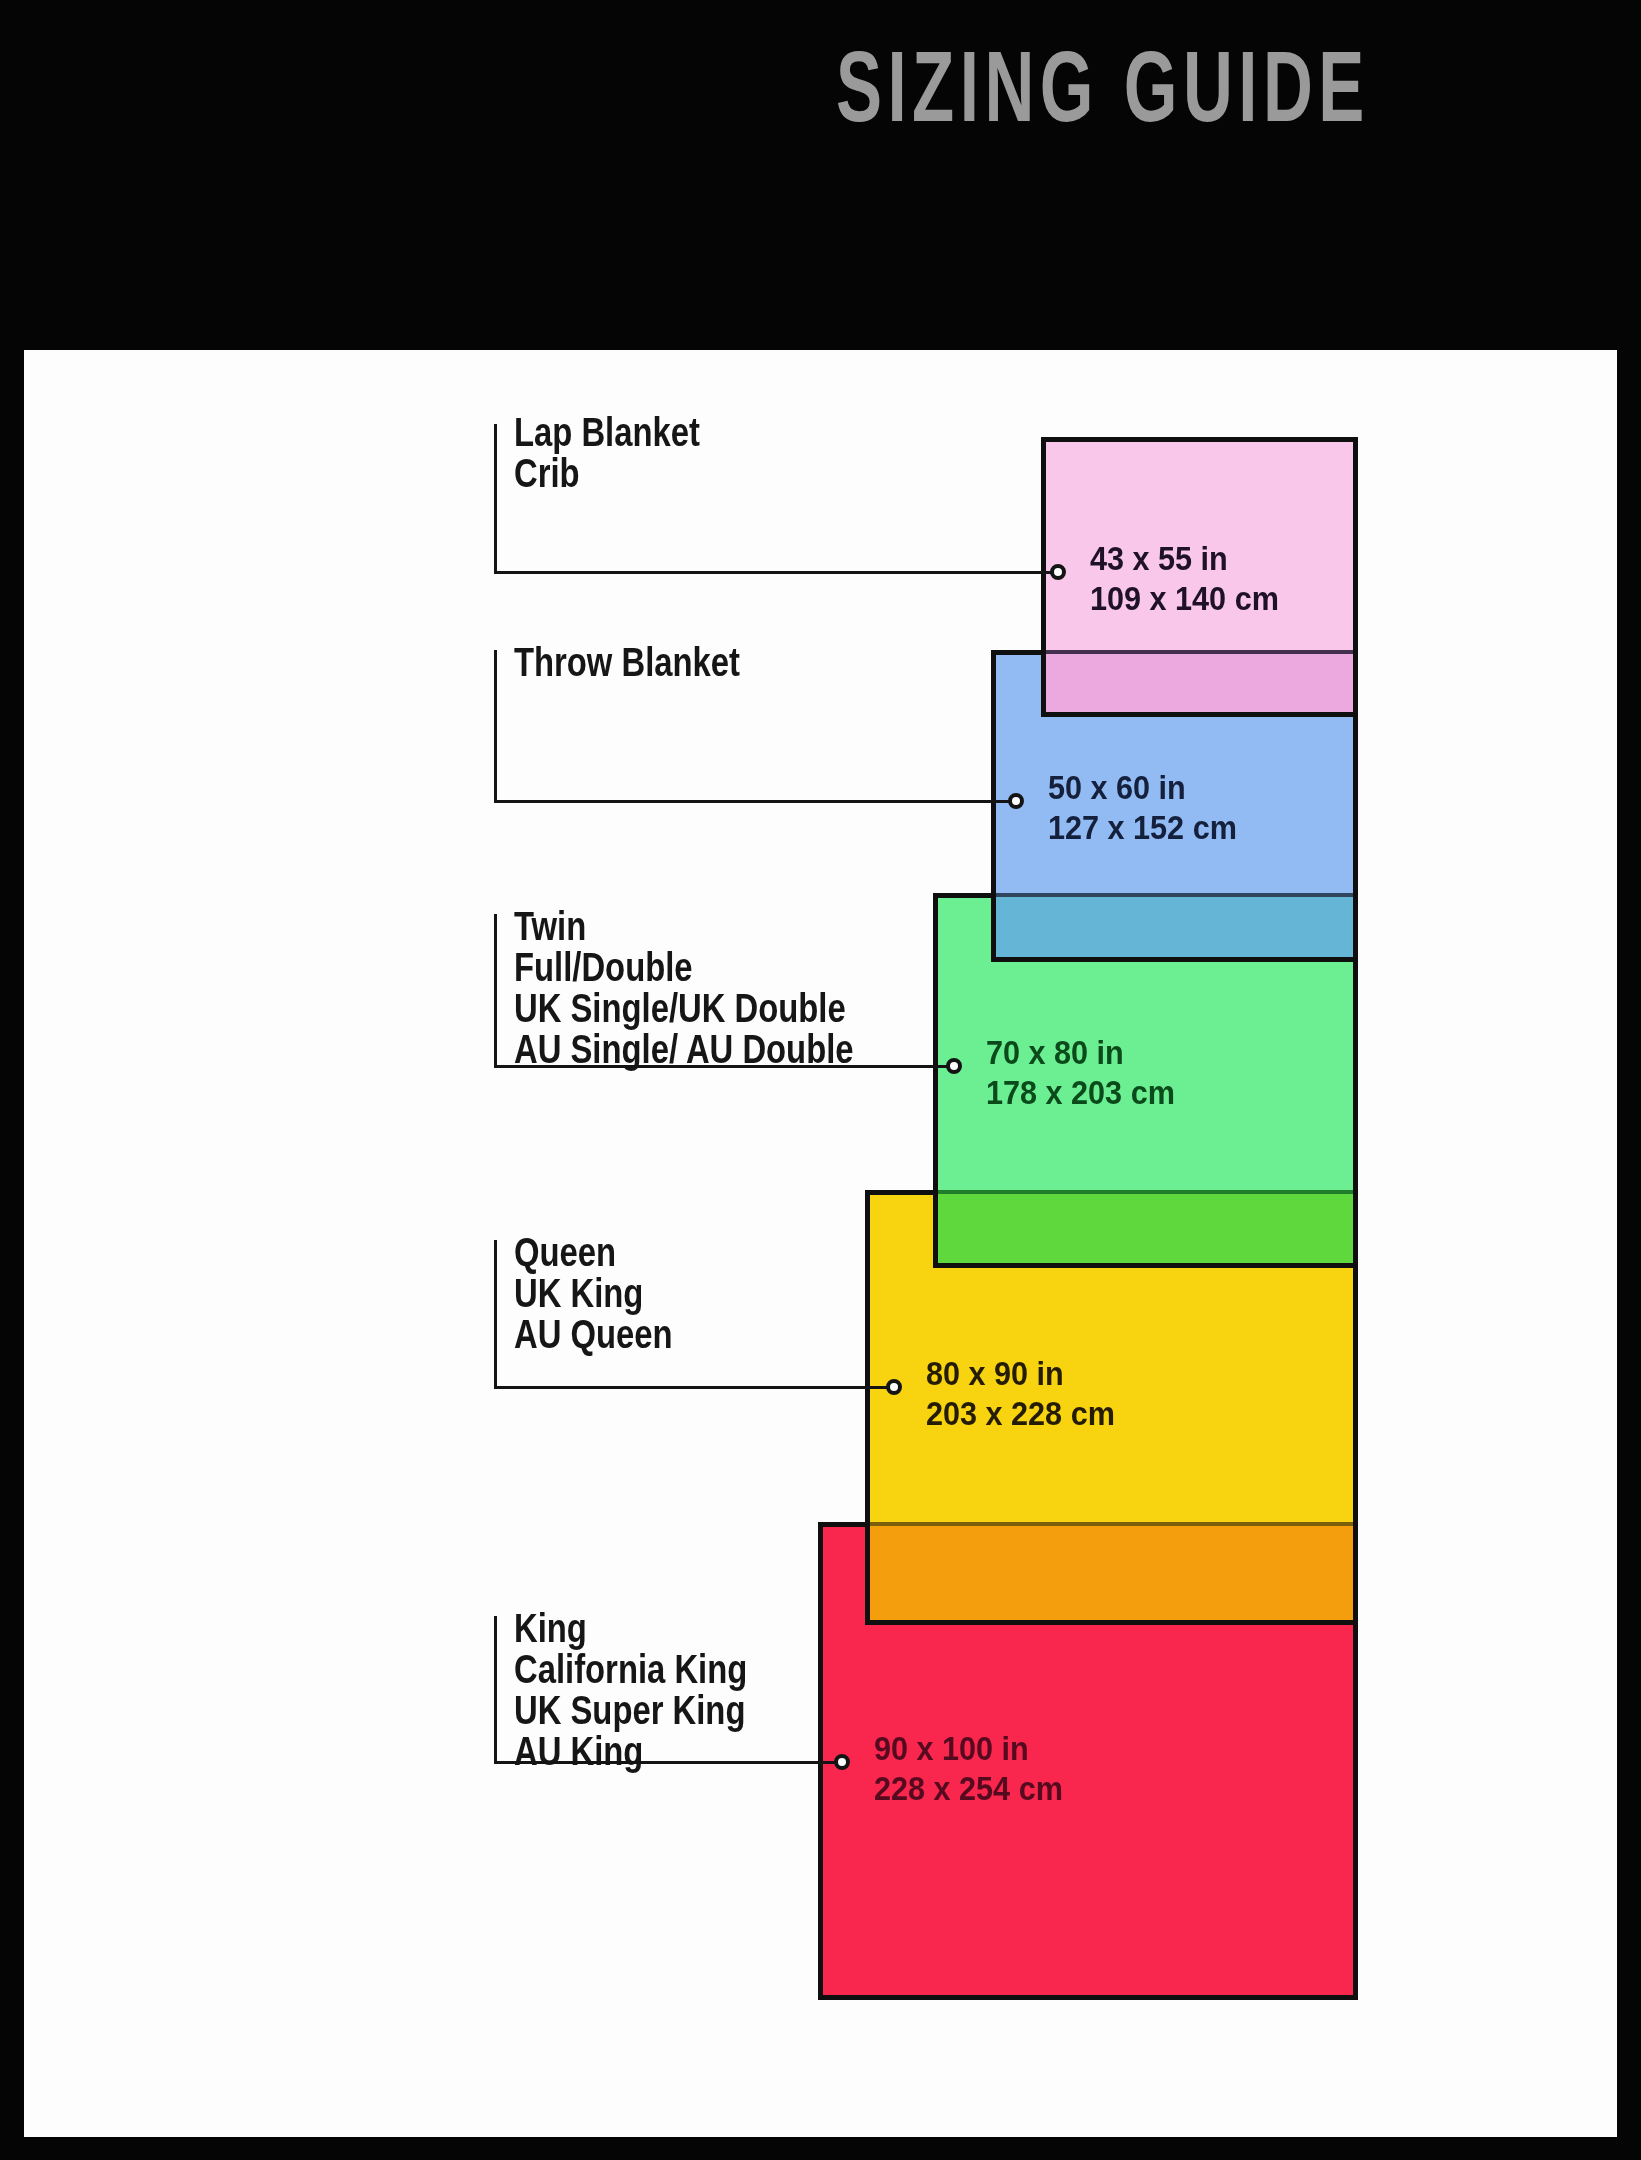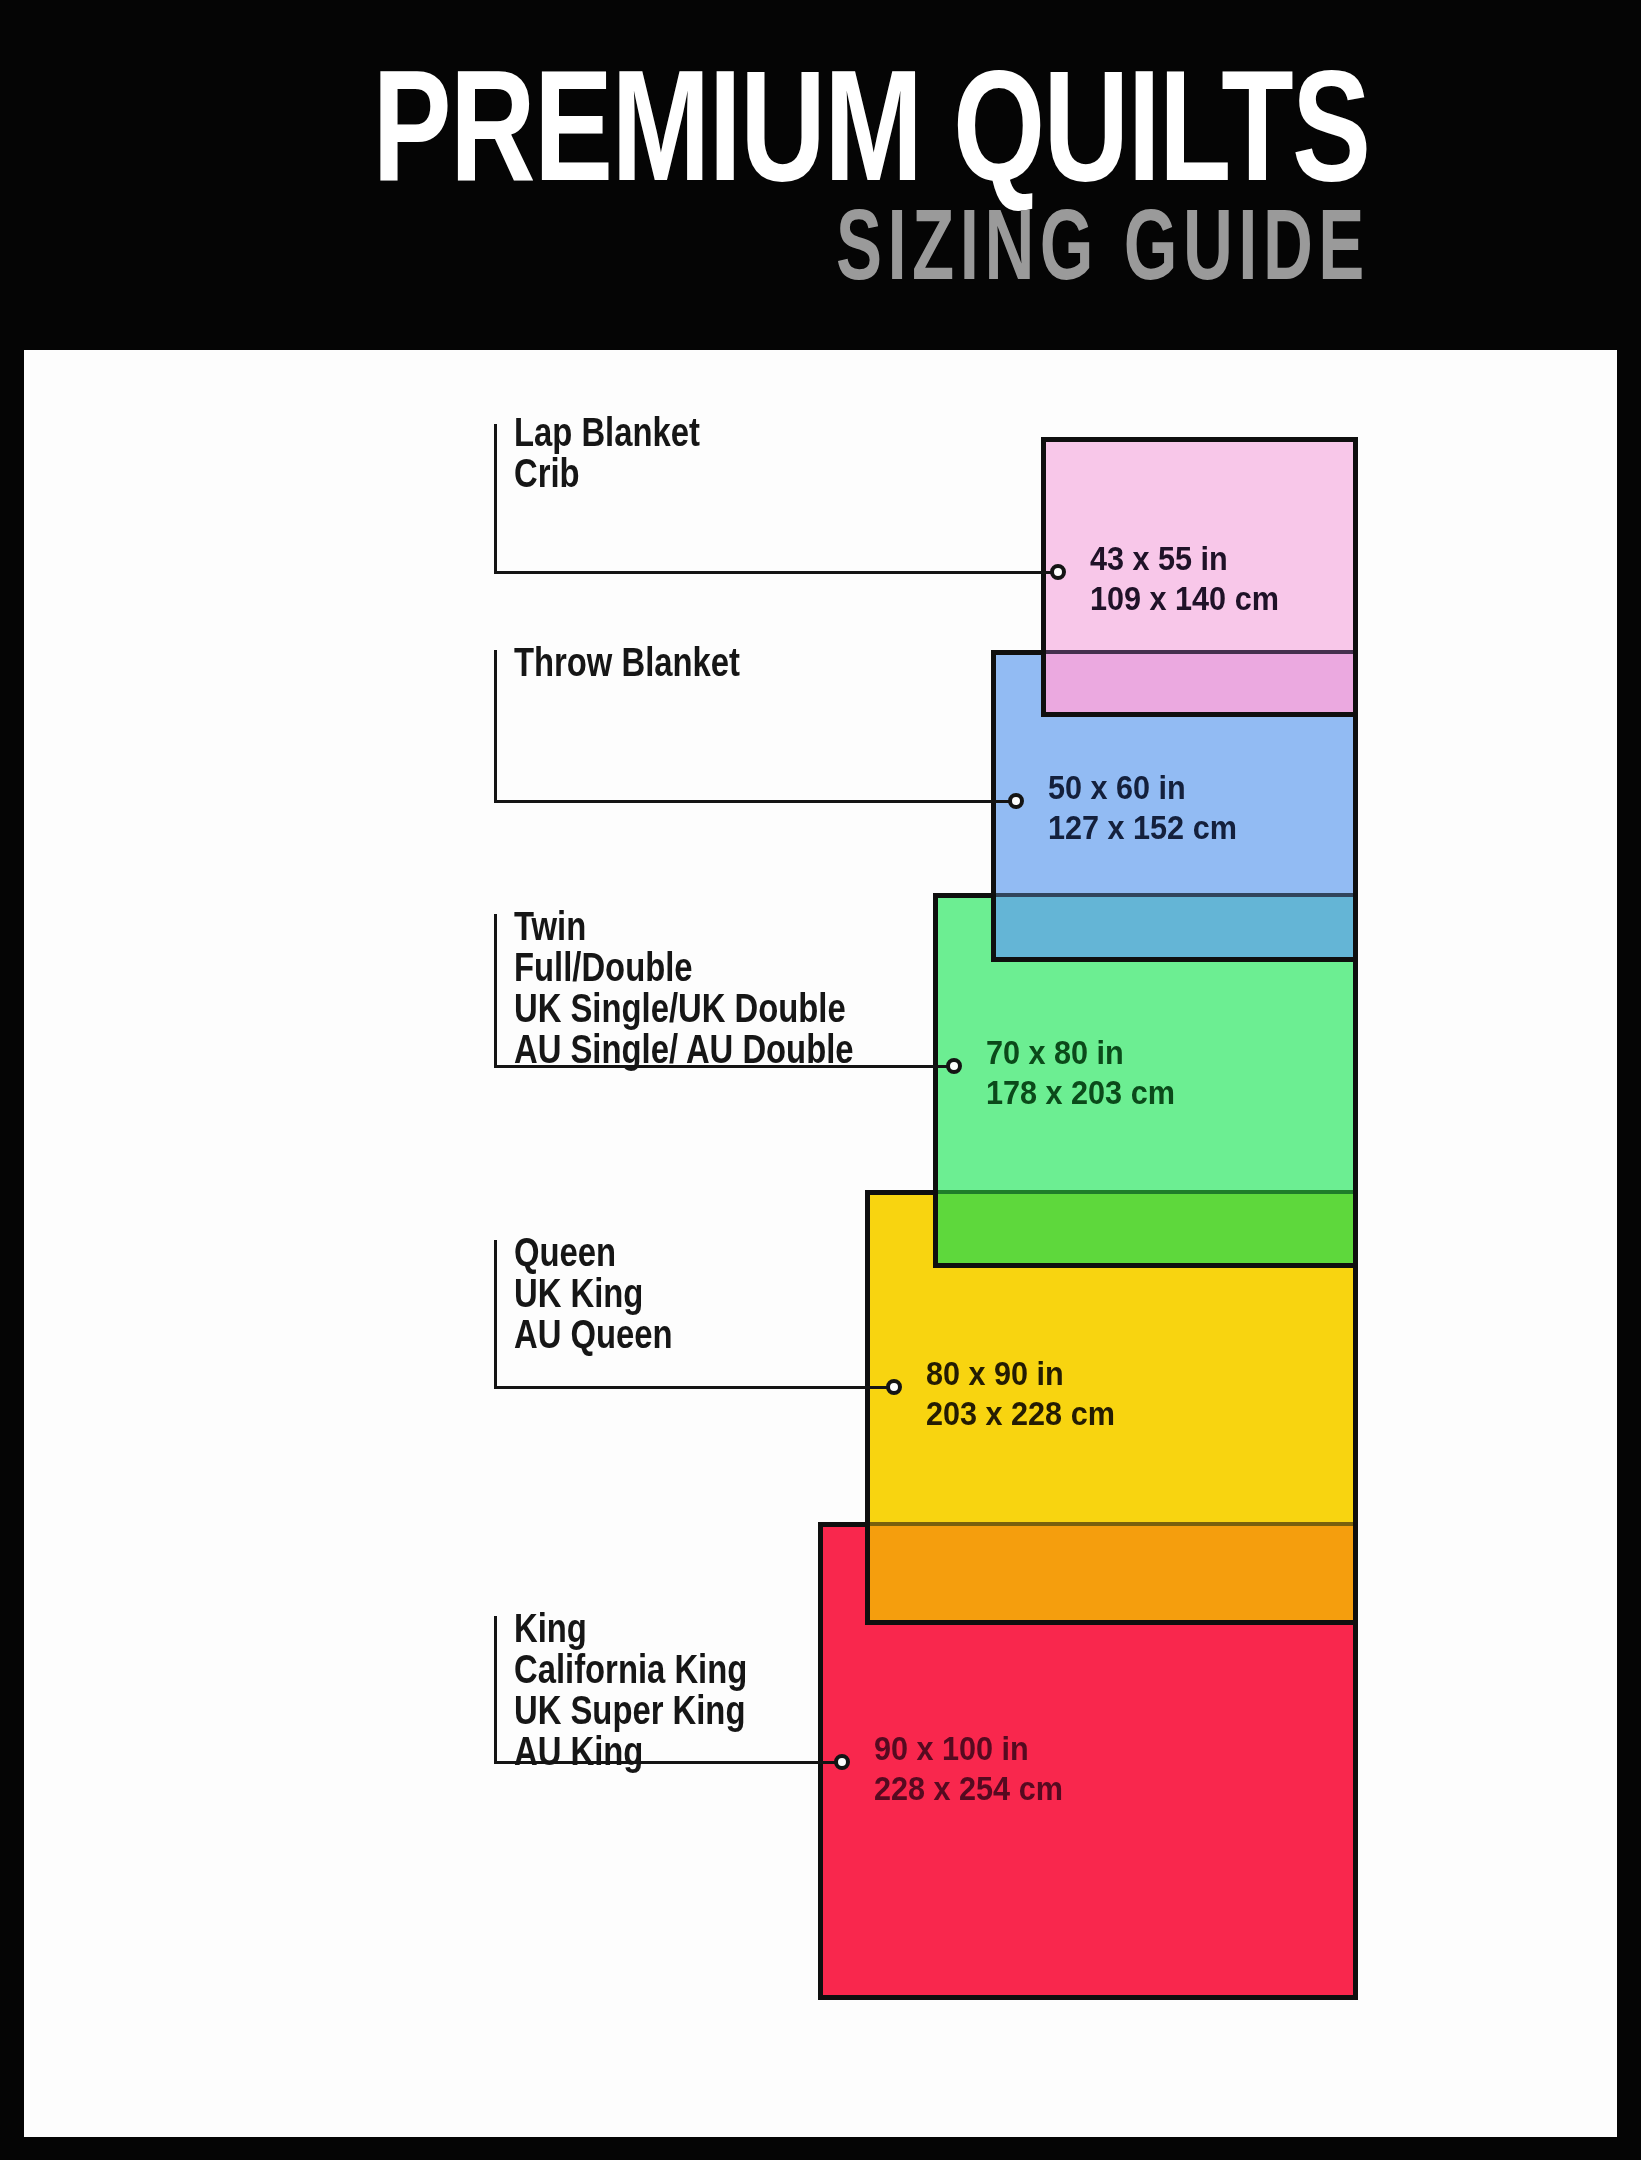--- a/index.html
+++ b/index.html
@@ -49,23 +49,20 @@
   #m0{left:1090px;top:538px;} #m1{left:1048px;top:767px;} #m2{left:986px;top:1032px;}
   #m3{left:926px;top:1353px;} #m4{left:874px;top:1728px;}
 </style>
 </head>
 <body>
 
 <div id="canvas" style="background-color: rgb(5, 5, 5);">
 
   <div class="header-band">
     <div class="title-block">
-      <div>
-        <span class="main-title" style="color: rgb(255, 255, 255);">PREMIUM QUILTS</span>
-      </div>
       <div class="sub-title-row">
         <span class="sub-title" style="color: rgb(154, 154, 154);">SIZING GUIDE</span>
       </div>
     </div>
   </div>
 
   <div class="panel" style="background-color: rgb(253, 253, 253);"></div>
 
   <div class="rect" id="rect-4" style="background-color: rgb(249, 39, 77); border-color: rgb(15, 15, 15);"></div>
 

